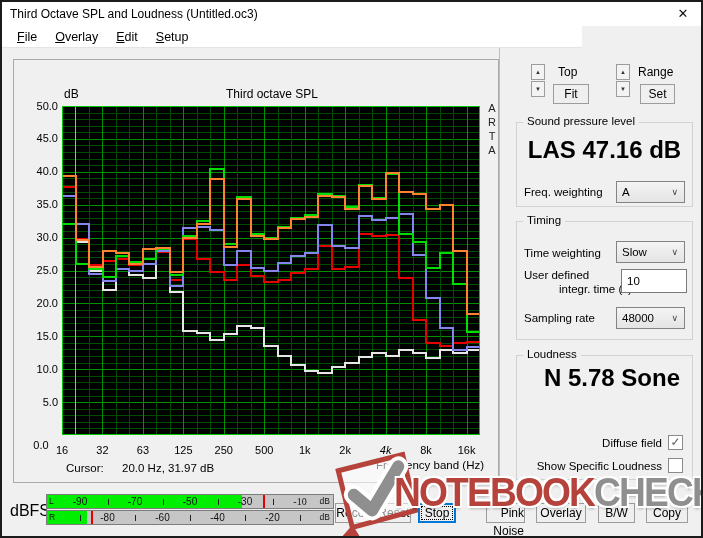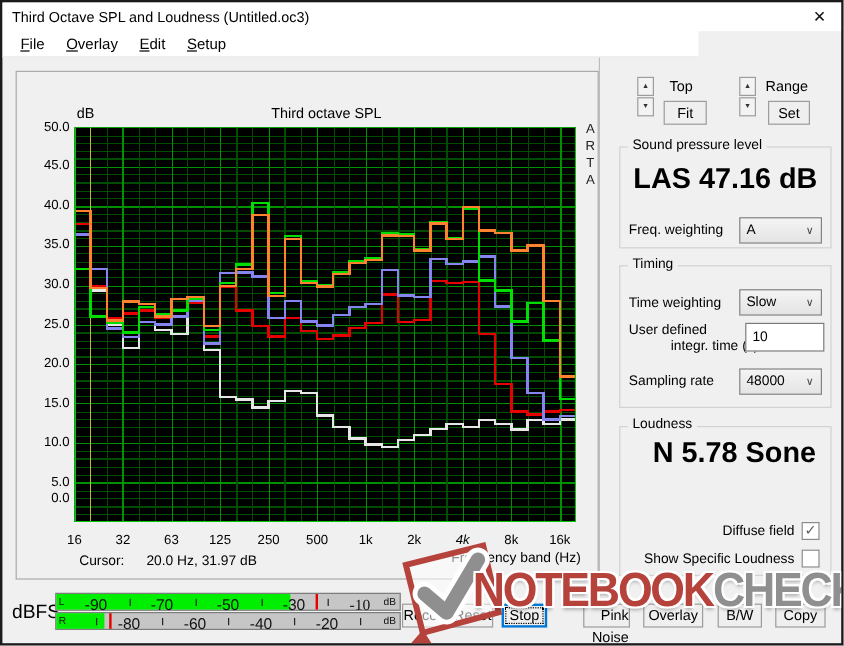--- a/index.html
+++ b/index.html
@@ -31,21 +31,21 @@
   .cursor-label{left:64px;top:460px;font-size:11.5px;color:#000;}
   .cursor-value{left:120px;top:460px;font-size:11.5px;color:#000;}
   .xaxis-title{left:374px;top:457px;font-size:11.5px;color:#000;}
   
   .dbfs-label{left:8px;top:500px;font-size:16px;color:#000;}
   .meter-block{left:44px;top:492px;width:288px;}
   .meter-row{position:relative;width:286px;height:13px;background:#c6c6c6;border:1px solid #7d7d7d;margin-bottom:1px;}
   .meter-fill{position:absolute;left:0;top:0;height:100%;background:#00ee00;}
   .meter-peak{position:absolute;top:0;width:2px;height:100%;background:#e60000;}
   .meter-ch{position:absolute;left:2px;top:1px;font-size:8.5px;color:#111;}
-  .meter-lab{position:absolute;top:1px;font-size:13px;color:#111;transform:translateX(-50%);}
+  .meter-lab{position:absolute;top:1px;font-size:10px;color:#111;transform:translateX(-50%);}
   .meter-tick{position:absolute;top:4px;width:1px;height:6px;background:#222;}
   .meter-db{position:absolute;right:3px;top:1px;font-size:8.5px;color:#111;}
   
   .btn{position:absolute;top:501px;height:20px;background:#efefef;border:1px solid #9c9c9c;
     font-size:12px;color:#000;text-align:center;line-height:18px;box-sizing:border-box;}
   .btn.focused{border:2px solid #0078d7;outline:1px dotted #000;outline-offset:-4px;line-height:16px;}
   
   .divider{left:497px;top:46px;width:1px;height:444px;background:#bdbdbd;}
   .spinner{width:14px;height:33px;}
   .spin-cell{width:14px;height:16px;background:#f3f3f3;border:1px solid #9c9c9c;box-sizing:border-box;
@@ -192,21 +192,21 @@
       <div class="abs ytick" style="left: 22px; top: 97.5px;">50.0</div>
       <div class="abs ytick" style="left: 22px; top: 130.4px;">45.0</div>
       <div class="abs ytick" style="left: 22px; top: 163.3px;">40.0</div>
       <div class="abs ytick" style="left: 22px; top: 196.2px;">35.0</div>
       <div class="abs ytick" style="left: 22px; top: 229.1px;">30.0</div>
       <div class="abs ytick" style="left: 22px; top: 262px;">25.0</div>
       <div class="abs ytick" style="left: 22px; top: 294.9px;">20.0</div>
       <div class="abs ytick" style="left: 22px; top: 327.8px;">15.0</div>
       <div class="abs ytick" style="left: 22px; top: 360.7px;">10.0</div>
       <div class="abs ytick" style="left: 22px; top: 393.6px;">5.0</div>
-      <div class="abs ytick" style="left: 22px; top: 407px;">0.0</div>
+      <div class="abs ytick" style="left: 22px; top: 437px; text-align: center;">0.0</div>
     </div>
   <div id="xticks">
       <div class="abs xtick" style="left: 60px; top: 442px;">16</div>
       <div class="abs xtick" style="left: 100.452px; top: 442px;">32</div>
       <div class="abs xtick" style="left: 140.903px; top: 442px;">63</div>
       <div class="abs xtick" style="left: 181.355px; top: 442px;">125</div>
       <div class="abs xtick" style="left: 221.806px; top: 442px;">250</div>
       <div class="abs xtick" style="left: 262.258px; top: 442px;">500</div>
       <div class="abs xtick" style="left: 302.71px; top: 442px;">1k</div>
       <div class="abs xtick" style="left: 343.161px; top: 442px;">2k</div>

